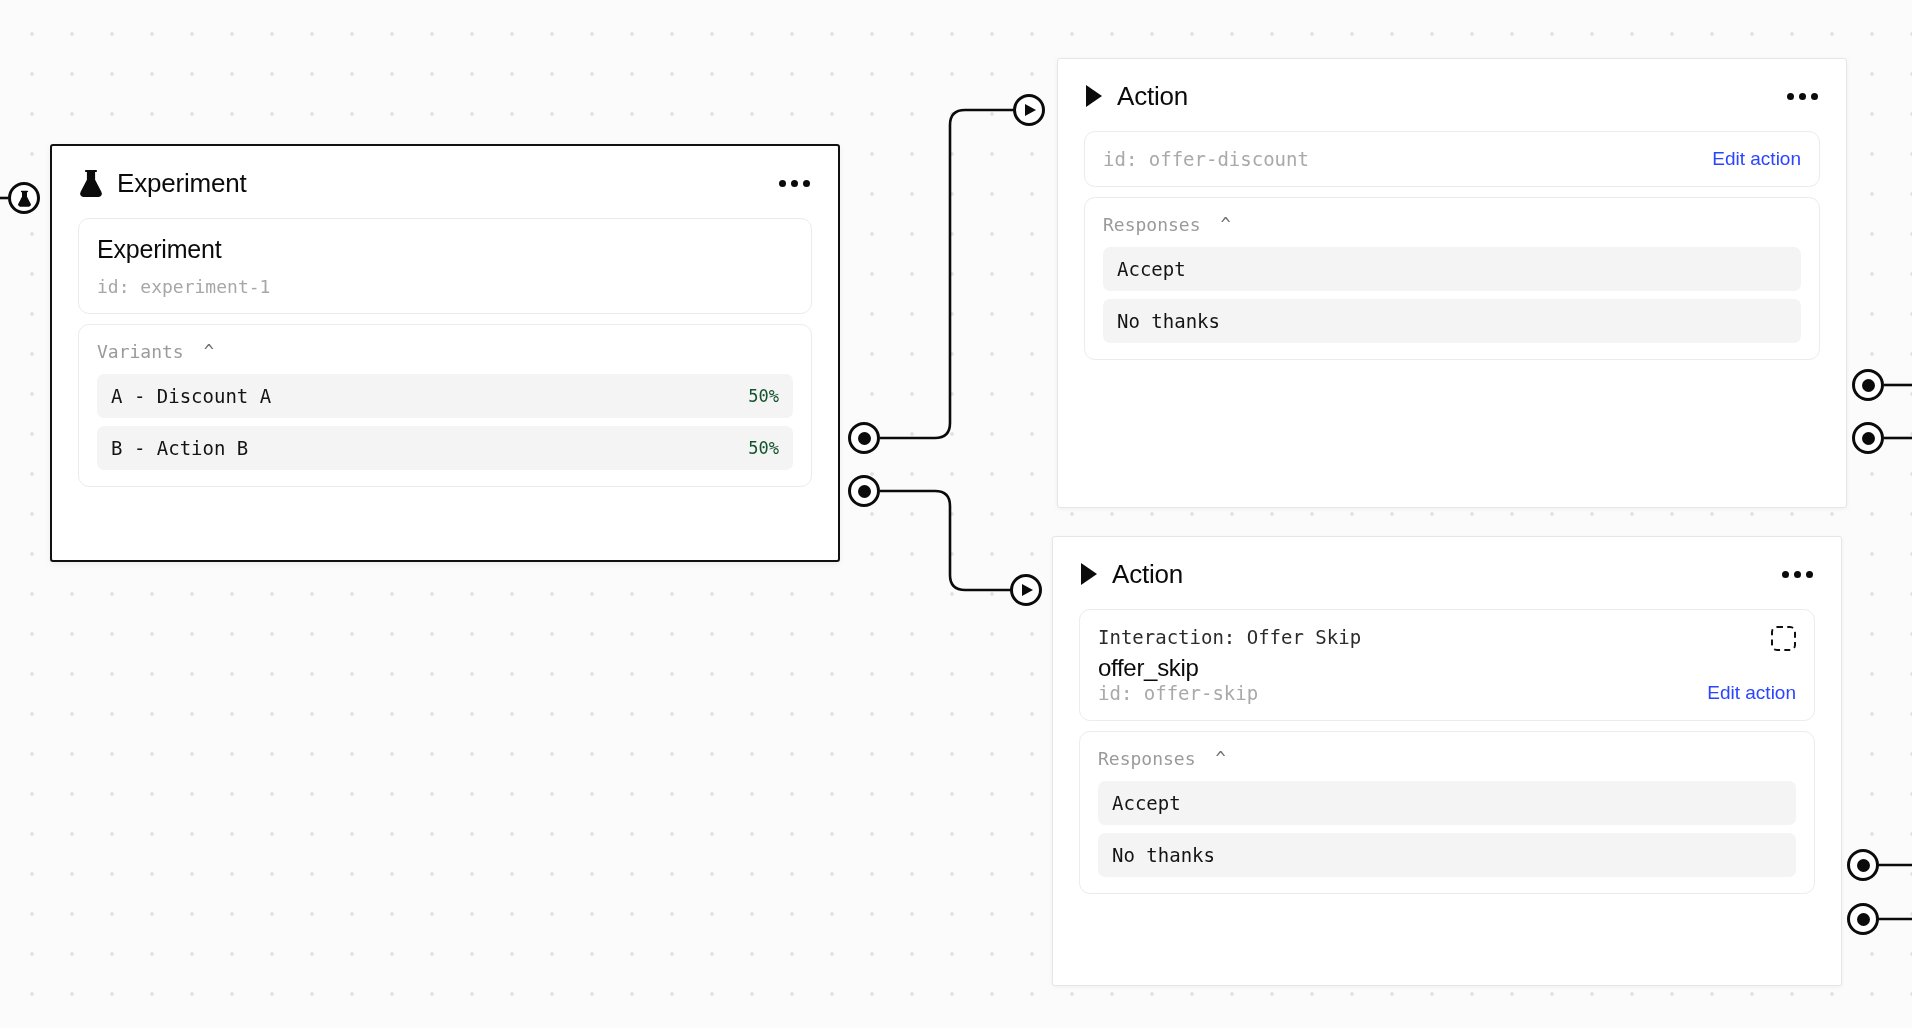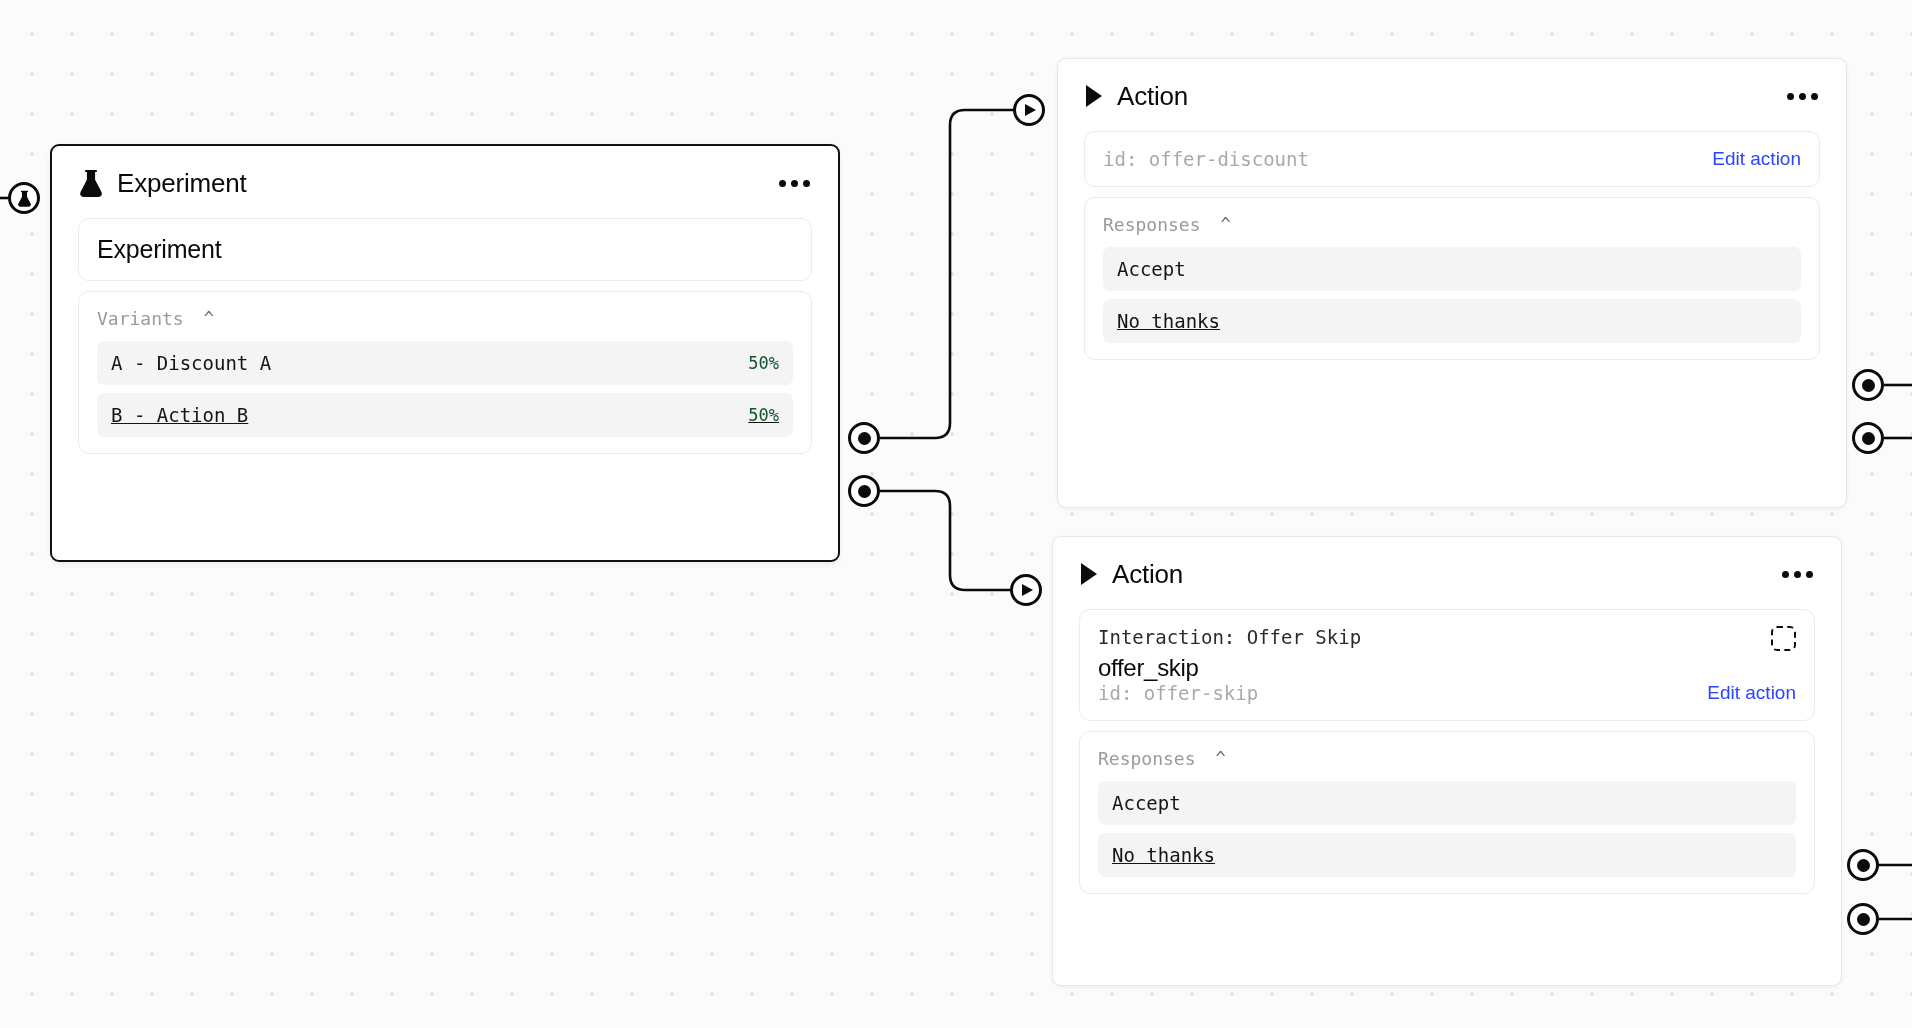--- a/index.html
+++ b/index.html
@@ -16,21 +16,21 @@
     background-image: radial-gradient(circle, #e3e3e3 1.6px, transparent 1.7px);
     background-size: 40px 40px;
     background-position: 12px 14px;
   }
   .mono { font-family: "DejaVu Sans Mono", "Liberation Mono", monospace; }
 
   
   .node {
     position: absolute;
     background: #ffffff;
-    border-radius: 9px;
+    border-radius: 3px;
   }
   .node.experiment {
     left: 50px; top: 144px; width: 790px; height: 418px;
     border: 2.5px solid #111111;
     box-shadow: 0 2px 6px rgba(0,0,0,0.06);
   }
   .node.action1 {
     left: 1057px; top: 58px; width: 790px; height: 450px;
     border: 1.5px solid #e6e6e6;
     box-shadow: 0 1px 4px rgba(0,0,0,0.05);
@@ -78,21 +78,21 @@
   .chev { font-size: 17px; color: #6f6f6f; line-height: 1; }
 
   .row {
     background: #f4f4f4;
     border-radius: 7px;
     padding: 11px 14px;
     display: flex; align-items: center;
     font-size: 19px; color: #141414;
     margin-bottom: 8px;
   }
-  .row:last-child { margin-bottom: 0; text-decoration: underline; }
+  .row:last-child { margin-bottom: 0; }
   .row .pct { margin-left: auto; font-size: 17px; color: #14532d; }
 
   
   .inter-top { display: flex; align-items: flex-start; }
   .inter-kicker { font-size: 19px; color: #2b2b2b; }
   .inter-name { font-size: 24px; font-weight: 400; color: #0b0b0b; margin-top: 6px; letter-spacing:-0.3px;}
   .inter-bottom { display: flex; align-items: center; }
   .inter-id { font-size: 19px; color: #a9a9a9; }
   .edit-link { margin-left: auto; font-size: 19px; color: #2b44ff; cursor: pointer; }
   .dashed-box {
@@ -155,20 +155,21 @@
       <span class="node-title">Experiment</span>
       <span class="dots-menu">
         <i></i>
           <i></i>
           <i></i>
       </span>
     </div>
 
     <div class="panel">
       <div class="exp-name">Experiment</div>
+      <div class="exp-id mono">id: experiment-1</div>
     </div>
 
     <div class="panel">
       <div class="section-label mono">
         <span>Variants</span>
         <span class="chev">^</span>
       </div>
       <div class="row mono">
         <span>A - Discount A</span>
         <span class="pct">50%</span>

